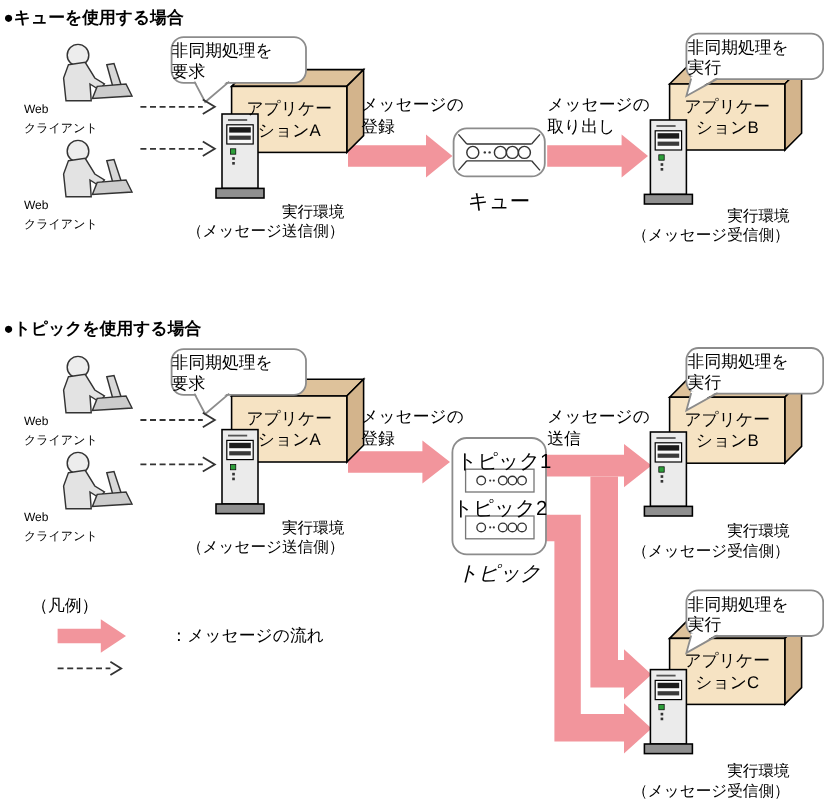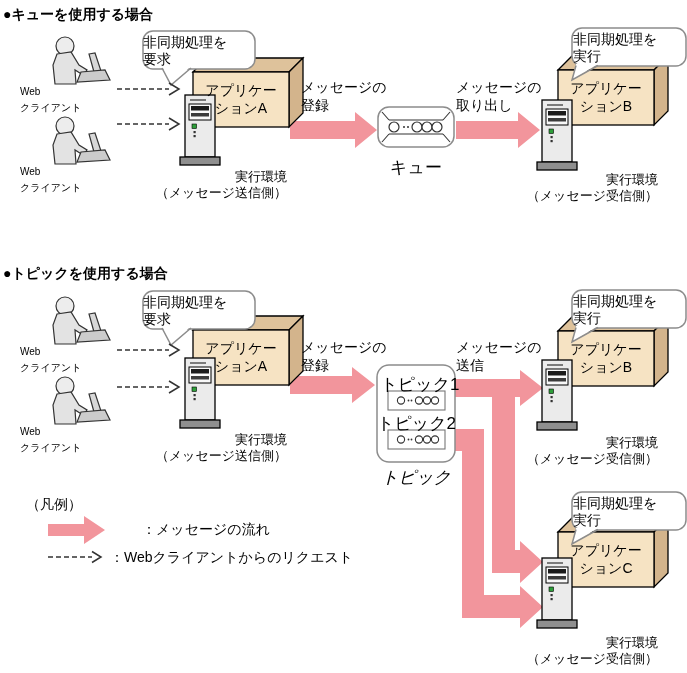--- a/index.html
+++ b/index.html
@@ -201,15 +201,14 @@
 （メッセージ受信側）</div>
 <div class="env-txt" style="left:127px;top:432px;">実行環境
 （メッセージ送信側）</div>
 <div class="env-txt" style="left:498px;top:435px;">実行環境
 （メッセージ受信側）</div>
 <div class="env-txt" style="left:498px;top:635px;">実行環境
 （メッセージ受信側）</div>
 
 <div class="lbl" style="left:26px;top:497px;font-size:14px;">（凡例）</div>
 <div class="lbl" style="left:110px;top:522px;font-size:14px;margin-left:32px;">：メッセージの流れ</div>
-<div class="lbl" style="left:110px;top:550px;font-size:14px;">：Webクライアントからのリクエスト</div>
 
 </div>
 
 </body></html>

